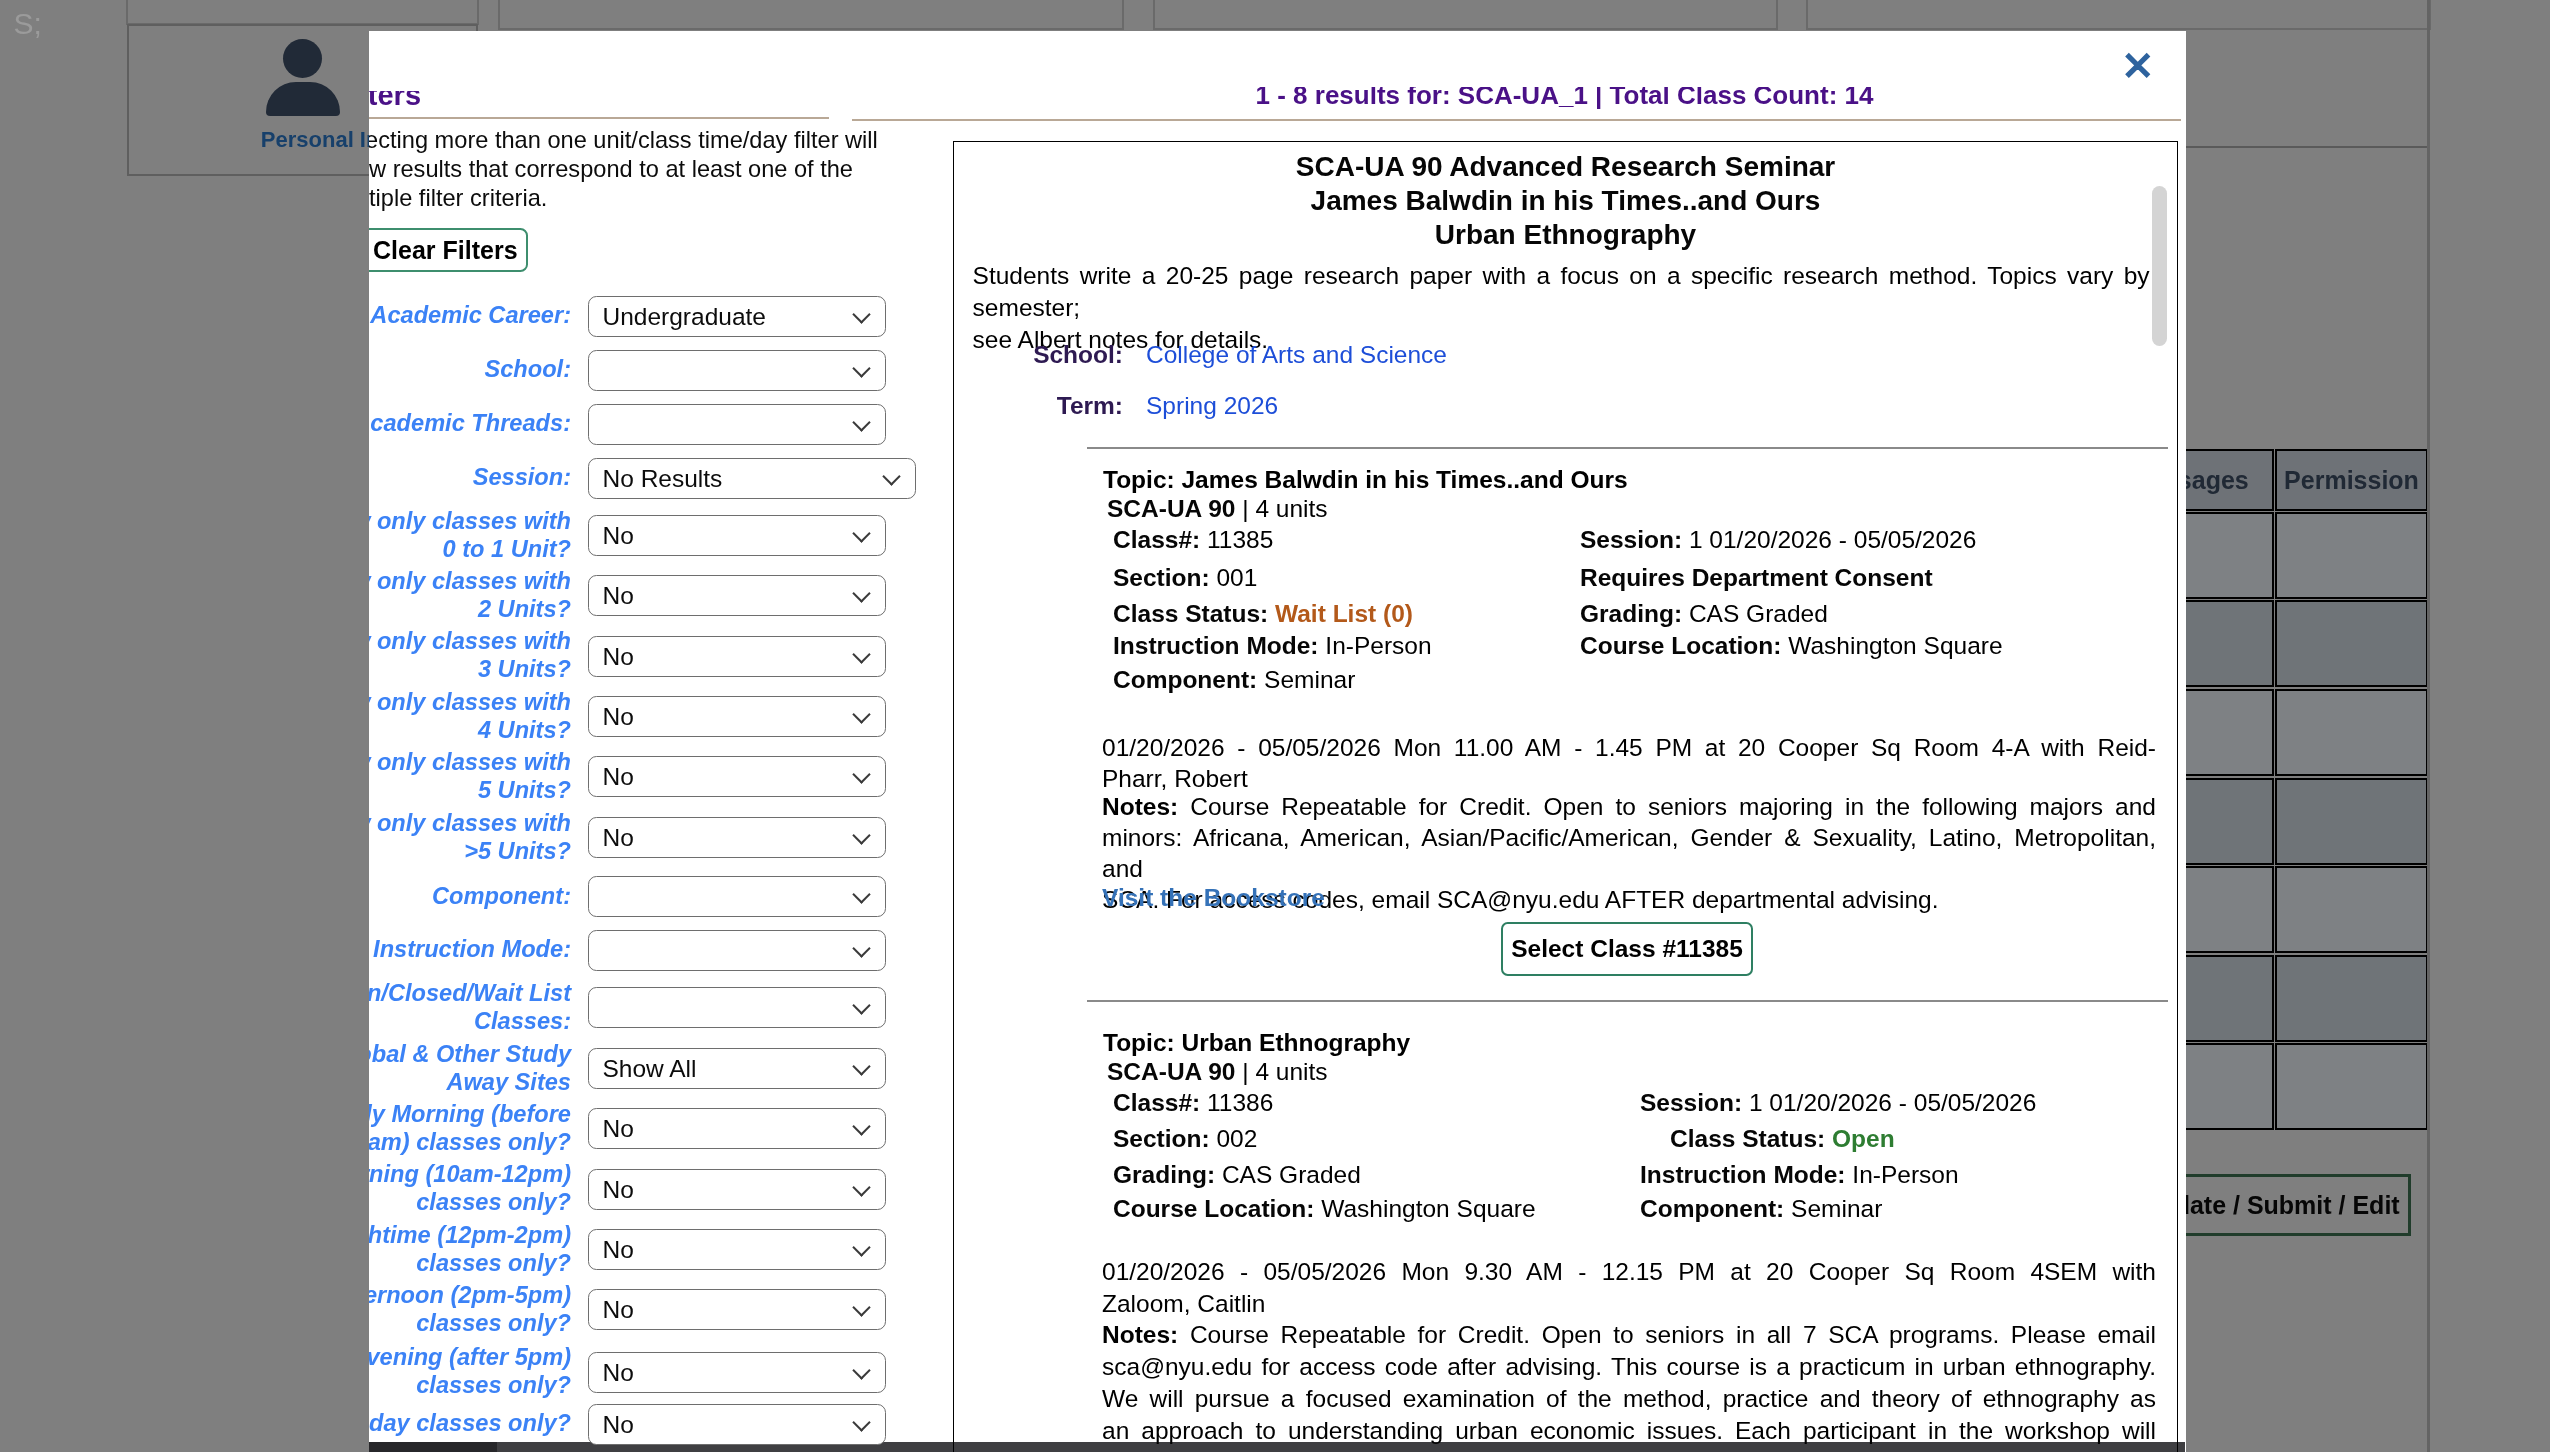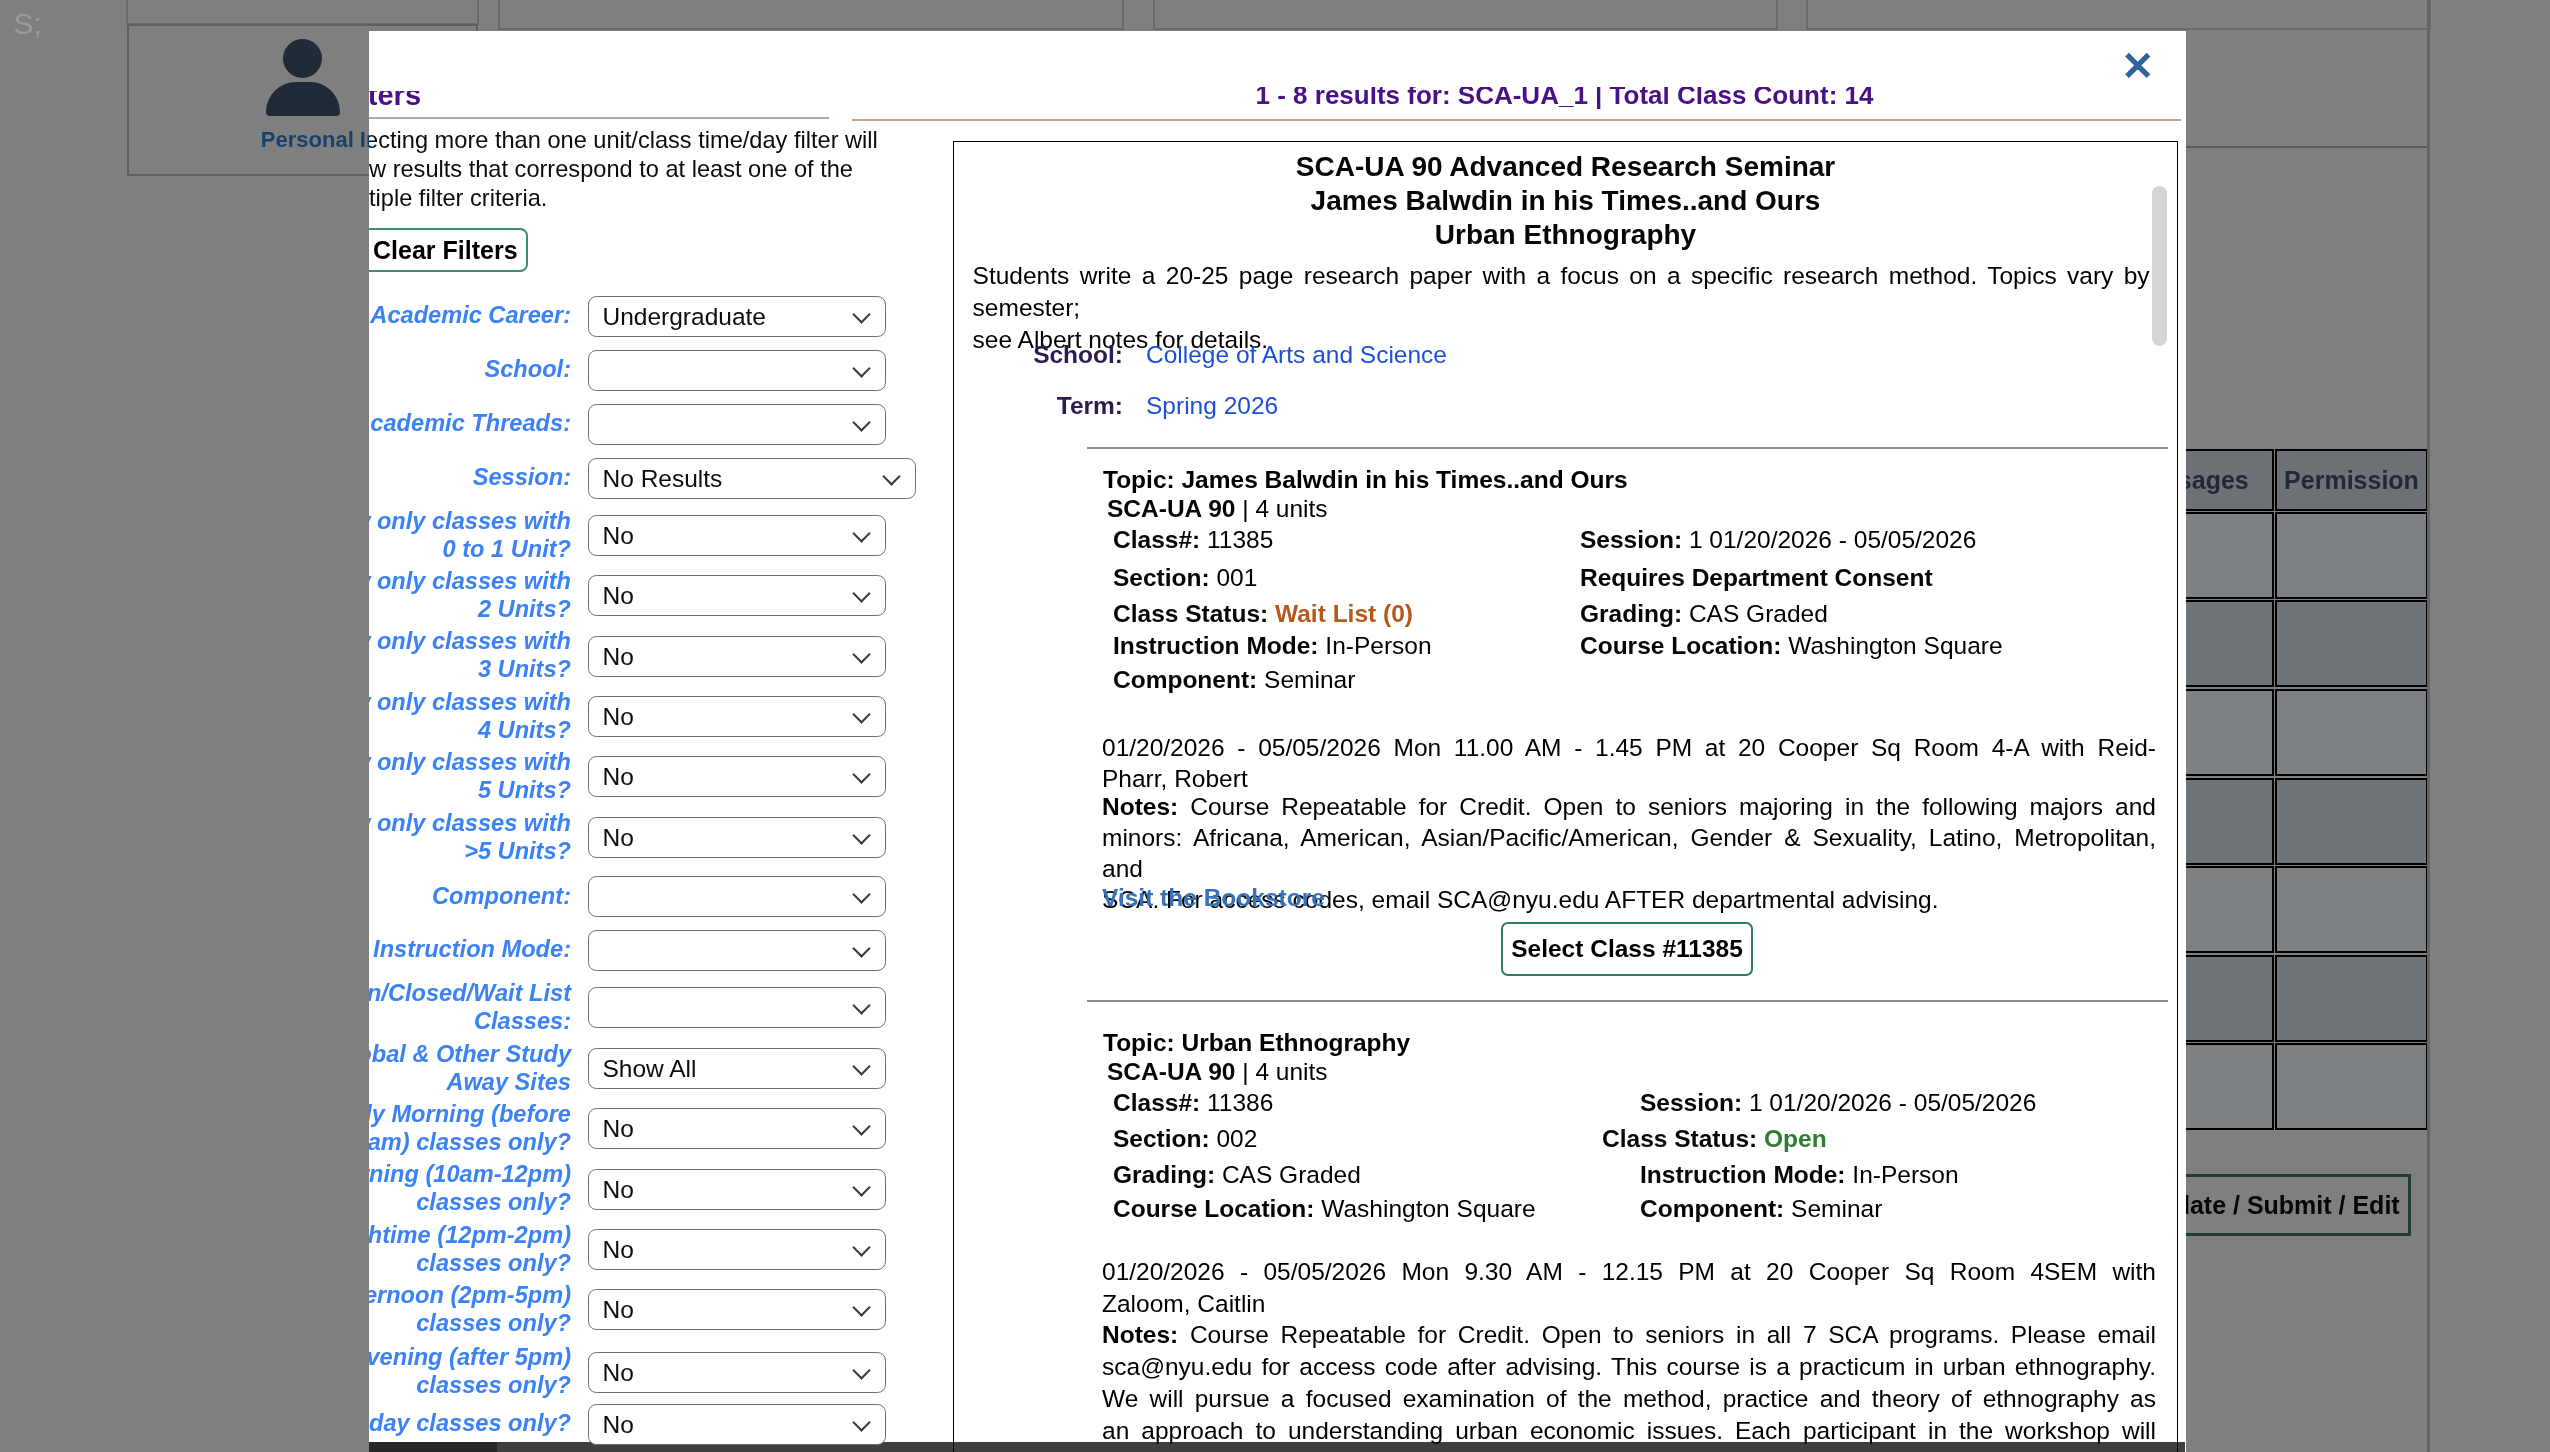--- a/index.html
+++ b/index.html
@@ -324,21 +324,21 @@
       <div class="sep" style="top:858px;"></div>
 
       <div id="class2">
           <div class="kv allbold" style="top: 886px; left: 149px;">Topic: Urban Ethnography</div>
           <div class="kv" style="top: 915px; left: 153px;"><b>SCA-UA 90</b>  |  4 units</div>
           <div class="kv" style="top: 946px; left: 159px;"><b>Class#:</b><span> 11386</span></div>
           <div class="kv" style="top: 982px; left: 159px;"><b>Section:</b><span> 002</span></div>
           <div class="kv" style="top: 1018px; left: 159px;"><b>Grading:</b><span> CAS Graded</span></div>
           <div class="kv" style="top: 1052px; left: 159px;"><b>Course Location:</b><span> Washington Square</span></div>
           <div class="kv" style="top: 946px; left: 686px;"><b>Session:</b><span> 1 01/20/2026 - 05/05/2026</span></div>
-          <div class="kv" style="top: 982px; left: 648px;"><b>Class Status:</b><span class="vc-open"> Open</span></div>
+          <div class="kv" style="top: 982px; left: 716px;"><b>Class Status:</b><span class="vc-open"> Open</span></div>
           <div class="kv" style="top: 1018px; left: 686px;"><b>Instruction Mode:</b><span> In-Person</span></div>
           <div class="kv" style="top: 1052px; left: 686px;"><b>Component:</b><span> Seminar</span></div>
           <div class="para" style="left: 148px; top: 1114px; width: 1054px; line-height: 32px; font-size: 24.5px;">
             <div class="jl">01/20/2026 - 05/05/2026 Mon 9.30 AM - 12.15 PM at 20 Cooper Sq Room 4SEM with</div>
             <div class="jl last">Zaloom, Caitlin</div>
           </div>
           <div class="para" style="left: 148px; top: 1177px; width: 1054px; line-height: 32px; font-size: 24.5px;">
             <div class="jl"><b>Notes:</b> Course Repeatable for Credit. Open to seniors in all 7 SCA programs. Please email</div>
             <div class="jl">sca@nyu.edu for access code after advising. This course is a practicum in urban ethnography.</div>
             <div class="jl">We will pursue a focused examination of the method, practice and theory of ethnography as</div>

